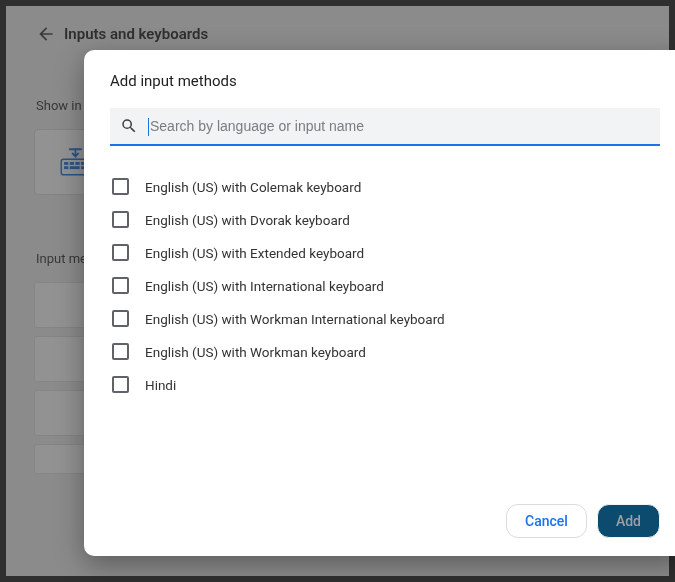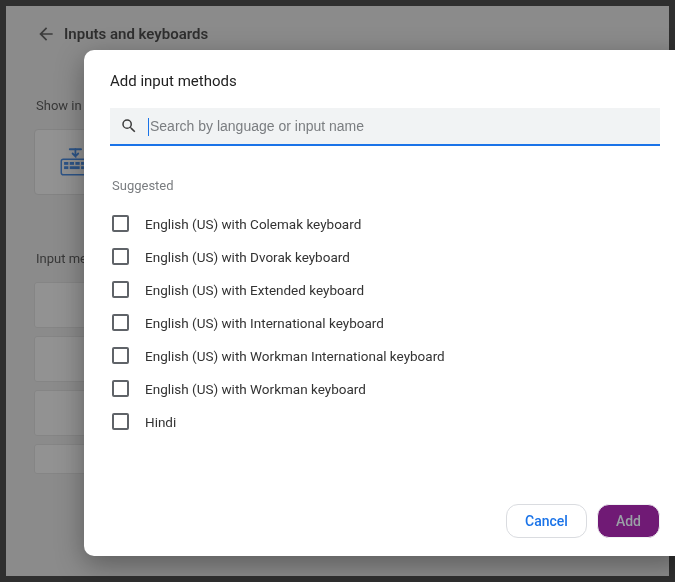--- a/index.html
+++ b/index.html
@@ -51,21 +51,21 @@
     background: #fff; border-radius: 10px;
     box-shadow: 0 8px 28px rgba(0,0,0,0.35);
     display:flex; flex-direction:column;
     padding: 22px 26px 18px;
   }
   .modal-title { font-size: 15px; color:#222; margin-bottom: 18px; }
   .search-wrap {
     position: relative;
     background:#f1f3f4; border-bottom:2px solid #1a73e8;
     height: 38px; display:flex; align-items:center;
-    padding: 0 10px; margin-bottom: 32px;
+    padding: 0 10px; margin-bottom: 24px;
   }
   .search-wrap .search-icon { width:18px; height:18px; margin-right:12px; }
   .search-wrap .search-icon svg { width:18px; height:18px; fill:#3c3c3c; }
   .search-input {
     flex:1; border:none; outline:none; background:transparent;
     font-size: 14px; color:#333;
   }
   .search-input::placeholder { color:#7a7d80; }
   .caret {
     position:absolute; left:38px; top:10px; width:1px; height:18px;
@@ -89,21 +89,21 @@
   .modal-footer {
     display:flex; justify-content:flex-end; gap: 10px;
     padding-top: 10px;
   }
   .btn {
     height: 34px; padding: 0 18px; border-radius:12px;
     font-size:14px; font-weight:500; display:flex; align-items:center;
     justify-content:center; cursor:pointer; user-select:none;
   }
   .btn-cancel { color:#1a73e8; background:#fff; border:1px solid #dadce0; }
-  .btn-add { color:#9aa0a6; background:#701a75; border:1px solid #f1f3f4; }
+  .btn-add { color:#9aa0a6; background:#0c4a6e; border:1px solid #f1f3f4; }
 
   .kbd-icon svg { width:34px; height:34px; }
 </style>
 </head>
 <body>
 
 <div class="bg-page">
   <div class="bg-header">
     <span class="back-arrow">
       <svg viewBox="0 0 24 24">
@@ -161,21 +161,20 @@
   <div class="search-wrap">
     <span class="search-icon">
       <svg viewBox="0 0 24 24">
           <path d="M15.5 14h-.79l-.28-.27A6.471 6.471 0 0016 9.5 6.5 6.5 0 109.5 16c1.61 0 3.09-.59 4.23-1.57l.27.28v.79l5 4.99L20.49 19l-4.99-5zM9.5 14A4.5 4.5 0 1114 9.5 4.5 4.5 0 019.5 14z"></path>
         </svg>
     </span>
     <span class="caret"></span>
     <input class="search-input" type="text" placeholder="Search by language or input name" style="">
   </div>
 
-  <div class="suggested-label">Suggested</div>
 
   <div class="list">
     <div class="item">
       <span class="checkbox"></span>
       <span>English (US) with Colemak keyboard</span>
     </div>
     <div class="item">
       <span class="checkbox"></span>
       <span>English (US) with Dvorak keyboard</span>
     </div>

